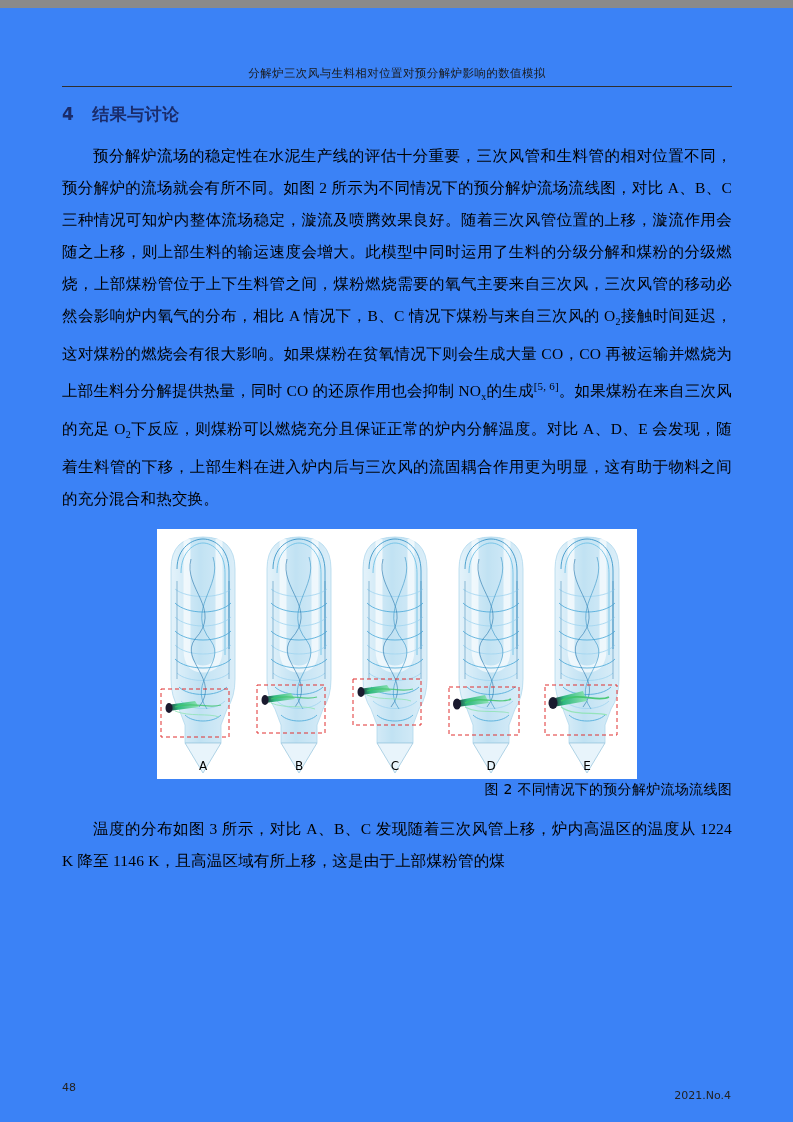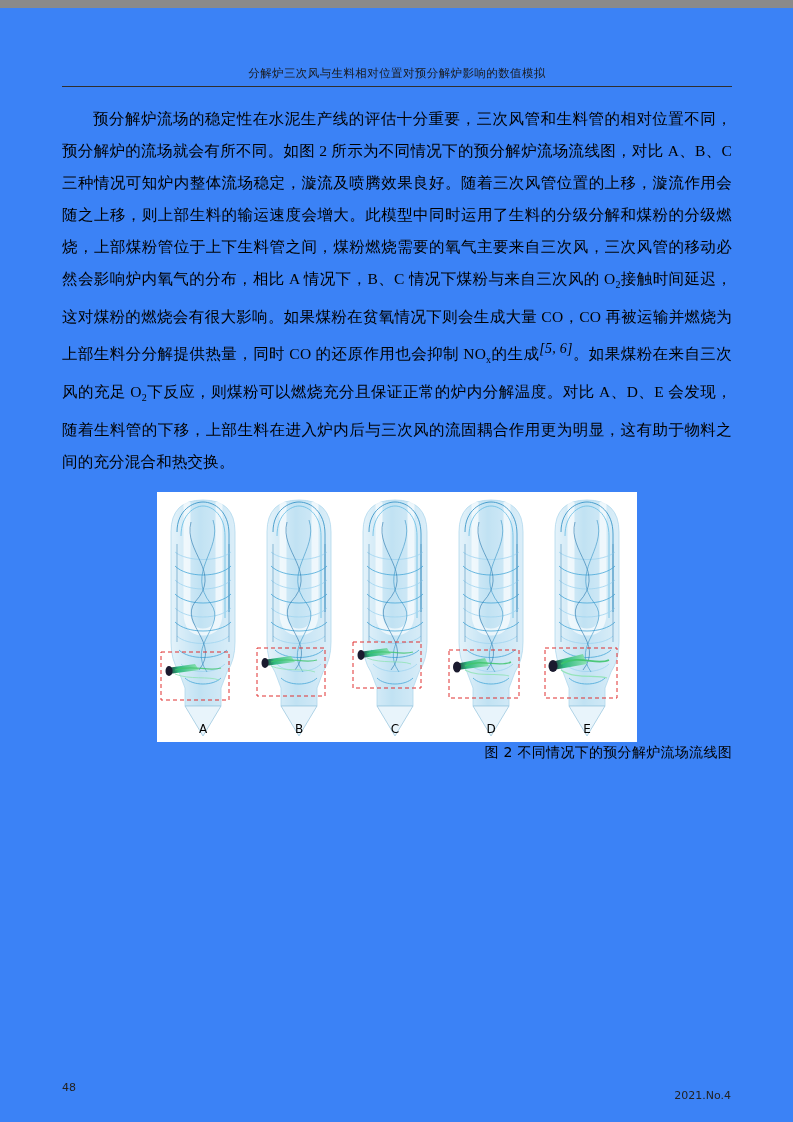--- a/index.html
+++ b/index.html
@@ -63,23 +63,22 @@
   p.body {
     font-size: 15.5px;
     line-height: 32px;
     text-align: justify;
     text-justify: inter-ideograph;
     margin: 0;
     text-indent: 2em;
     letter-spacing: 0.2px;
   }
   sup.ref {
-    font-size: 14px;
+    font-size: 11px;
     vertical-align: super;
-    font-style: italic;
   }
   sub.sb {
     font-size: 10px;
     vertical-align: sub;
   }
   .figure {
     margin: 14px 0 6px 0;
     text-align: center;
   }
   .fig-canvas {
@@ -136,20 +135,23 @@
 </head>
 <body>
 
 <div class="page">
 
   <div class="content">
 
     <div class="running-head">分解炉三次风与生料相对位置对预分解炉影响的数值模拟</div>
     <div class="rule"></div>
 
+    <h1 class="sec">
+      <span class="num">4</span><span>结果与讨论</span>
+    </h1>
 
 
     <p class="body"><span>预分解炉流场的稳定性在水泥生产线的评估十分重要，三次风管和生料管的相对位置不同，预分解炉的流场就会有所不同。如图 2 所示为不同情况下的预分解炉流场流线图，对比 A、B、C 三种情况可知炉内整体流场稳定，漩流及喷腾效果良好。随着三次风管位置的上移，漩流作用会随之上移，则上部生料的输运速度会增大。此模型中同时运用了生料的分级分解和煤粉的分级燃烧，上部煤粉管位于上下生料管之间，煤粉燃烧需要的氧气主要来自三次风，三次风管的移动必然会影响炉内氧气的分布，相比 A 情况下，B、C 情况下煤粉与来自三次风的 O</span><sub class="sb">2</sub><span>接触时间延迟，这对煤粉的燃烧会有很大影响。如果煤粉在贫氧情况下则会生成大量 CO，CO 再被运输并燃烧为上部生料分分解提供热量，同时 CO 的还原作用也会抑制 NO</span><sub class="sb">x</sub><span>的生成</span><sup class="ref">[5, 6]</sup><span>。如果煤粉在来自三次风的充足 O</span><sub class="sb">2</sub><span>下反应，则煤粉可以燃烧充分且保证正常的炉内分解温度。对比 A、D、E 会发现，随着生料管的下移，上部生料在进入炉内后与三次风的流固耦合作用更为明显，这有助于物料之间的充分混合和热交换。</span></p>
 
     <div class="figure">
       <div class="fig-canvas">
         <svg width="480" height="250" viewBox="0 0 480 250">
           <defs>
             <linearGradient id="gTube" x1="0" y1="0" x2="1" y2="0">
               <stop offset="0%" stop-color="#cfe9f7"></stop>
@@ -254,20 +256,21 @@
           <span class="fig-label" style="left:334px;">D</span>
           <span class="fig-label" style="left:430px;">E</span>
         </div>
       </div>
       <div class="fig-caption">图 2  不同情况下的预分解炉流场流线图</div>
     </div>
 
     <div class="spacer-8"></div>
 
 
+    <p class="body">温度的分布如图 3 所示，对比 A、B、C 发现随着三次风管上移，炉内高温区的温度从 1224 K 降至 1146 K，且高温区域有所上移，这是由于上部煤粉管的煤</p>
 
   </div>
 
   <div class="footer">
     <div class="pg">48</div>
     <div class="issue">2021.No.4</div>
   </div>
 
 </div>
 

